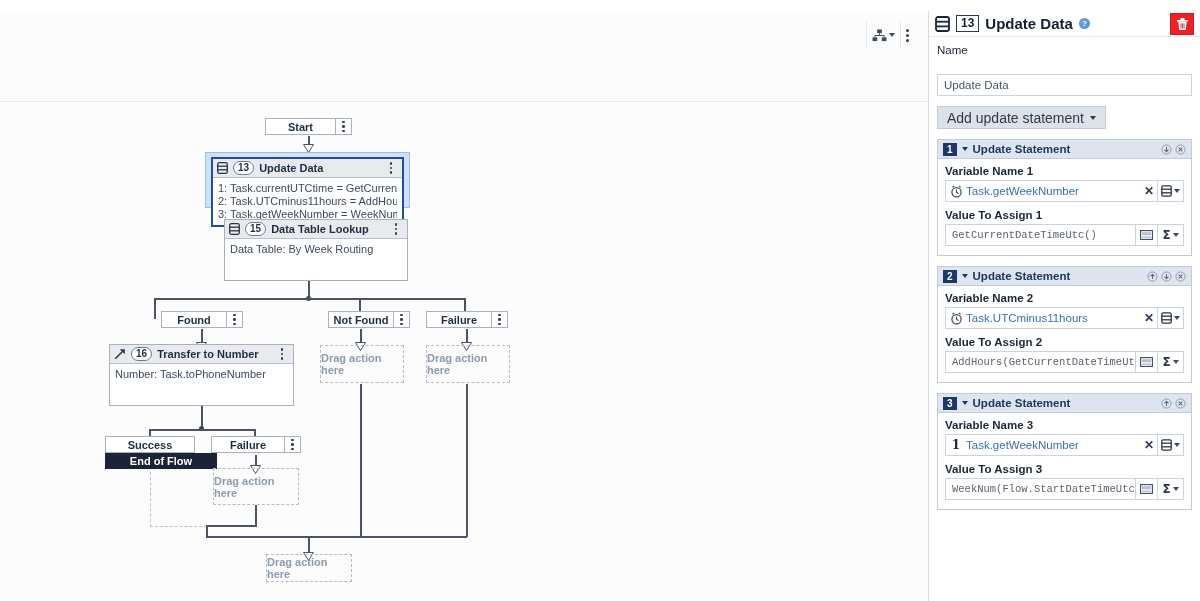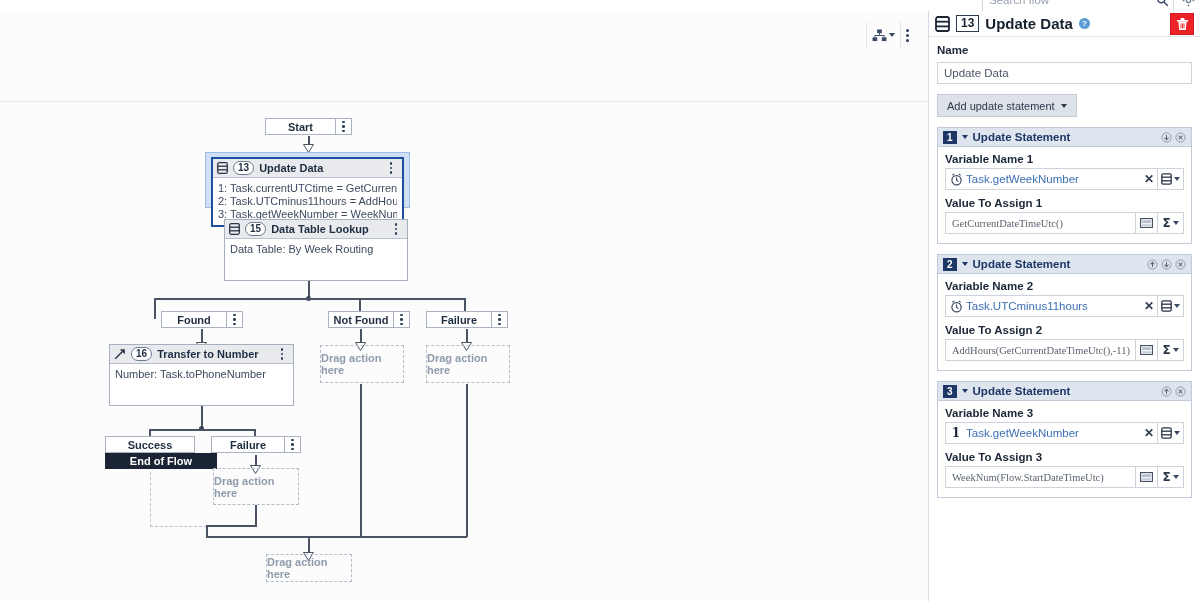--- a/index.html
+++ b/index.html
@@ -147,29 +147,29 @@
     width: 11px; height: 11px; border-radius: 50%; background: #5b9bd5;
     color: #fff; font-size: 8px; font-weight: bold;
     display: flex; align-items: center; justify-content: center;
   }
   .trash-btn {
     margin-left: auto; width: 24px; height: 22px; background: #ec2227;
     border: 1px solid #d01c21;
     display: flex; align-items: center; justify-content: center; cursor: pointer;
   }
   .panel-body { padding: 7px 8px 0 8px; }
-  .fld-label { font-size: 11.5px; font-weight: bold; color: #1b2636; margin-bottom: 6px; }
+  .fld-label { font-size: 11.5px; font-weight: normal; color: #1b2636; margin-bottom: 18px; }
   .txt-input {
     width: 100%; height: 22px; border: 1px solid #ced3db; background: #fff;
     font-size: 11.5px; color: #4c5768; padding: 0 6px; line-height: 20px;
     font-family: "Liberation Sans", sans-serif;
   }
   .btn-add {
     margin-top: 10px; height: 23px; background: #dde1e8; border: 1px solid #c6ccd6;
-    font-size: 11px; color: #2e3a4d; padding: 0 9px;
+    font-size: 14px; color: #2e3a4d; padding: 0 9px;
     display: inline-flex; align-items: center; gap: 6px; cursor: pointer;
   }
   .btn-add .caret-dn { border-top-color:#2e3a4d; }
 
   
   .stmt { margin: 10px 8px 0 8px; border: 1px solid #c3cbd8; background: #fff; }
   .stmt-hd {
     height: 19px; background: #dfe5ee; border-bottom: 1px solid #c3cbd8;
     display: flex; align-items: center; padding: 0 5px; gap: 5px;
   }
@@ -185,60 +185,40 @@
   .sub-label { font-size: 11.5px; font-weight: bold; color:#1b2636; margin-bottom: 3px; }
   .sub-label.second { margin-top: 7px; }
   .inp-row { display: flex; height: 22px; border: 1px solid #ced3db; background:#fff; }
   .inp-row .lead-ico { width: 20px; display:flex;align-items:center;justify-content:center; flex:none; }
   .inp-row .varval {
     flex: 1; display: flex; align-items: center; font-size: 11.5px; color: #3d6fb4;
     white-space: nowrap; overflow: hidden;
   }
   .inp-row .codeval {
     flex: 1; display: flex; align-items: center; font-size: 10.5px; color: #59636f;
-    font-family: Liberation Serif, serif; white-space: nowrap; overflow: hidden;
+    font-family: Liberation Mono, monospace; white-space: nowrap; overflow: hidden;
     padding-left: 6px;
   }
   .inp-row .clear-x {
     width: 16px; display:flex;align-items:center;justify-content:center;
     font-size: 12px; color:#303c4f; font-weight: bold; cursor: pointer; flex:none;
   }
   .inp-row .sidebtn {
     width: 26px; border-left: 1px solid #ced3db; background:#fff;
     display:flex;align-items:center;justify-content:center; gap:2px; cursor:pointer; flex:none;
   }
   .inp-row .sidebtn.kb { width: 22px; }
   .sig { font-size: 12px; color:#2a3547; font-weight:bold; font-family:"DejaVu Sans", sans-serif;}
   .num1 { font-size: 12px; font-weight: bold; color:#1b2636; font-family:"DejaVu Serif", serif; }
 </style>
 </head>
 <body>
 
 <div class="app">
 
-  <div class="topstrip">
-    <div class="search-wrap">
-      <span class="sv">Search flow</span>
-      <svg class="search-ico" viewBox="0 0 16 16">
-        <circle cx="6.5" cy="6.5" r="4.3" fill="none" stroke="#3b4963" stroke-width="1.8"></circle>
-        <line x1="9.8" y1="9.8" x2="14.5" y2="14.5" stroke="#3b4963" stroke-width="2"></line>
-      </svg>
-    </div>
-    <div class="gear-ico">
-      <svg viewBox="0 0 16 16" width="13" height="13">
-        <circle cx="8" cy="8" r="2.6" fill="none" stroke="#6f7d92" stroke-width="1.6"></circle>
-        <g stroke="#6f7d92" stroke-width="1.8">
-          <line x1="8" y1="0.8" x2="8" y2="3"></line>
-            <line x1="8" y1="13" x2="8" y2="15.2"></line>
-          <line x1="0.8" y1="8" x2="3" y2="8"></line>
-            <line x1="13" y1="8" x2="15.2" y2="8"></line>
-        </g>
-      </svg>
-    </div>
-  </div>
 
   <div class="canvas">
     <div class="canvas-hline"></div>
 
     <div class="ln" style="left:308px; top:125px; width:1.6px; height:13px;"></div>
     <div class="arrow" style="left:303px; top:134px;"></div>
     <svg style="position:absolute;left:303px;top:133px;" width="11" height="9">
       <polygon points="0.5,0.5 10.5,0.5 5.5,8.5" fill="#ffffff" stroke="#4a5465" stroke-width="1"></polygon>
     </svg>
 

